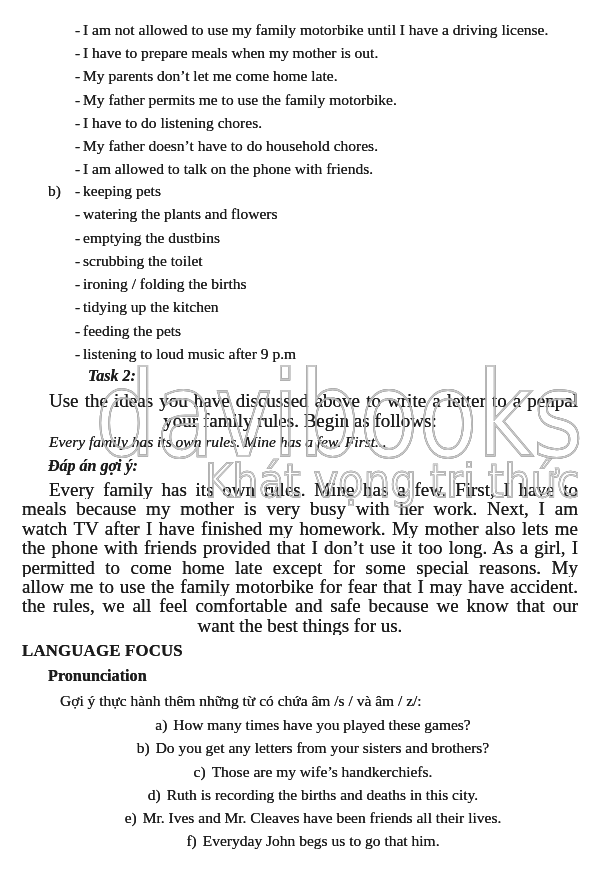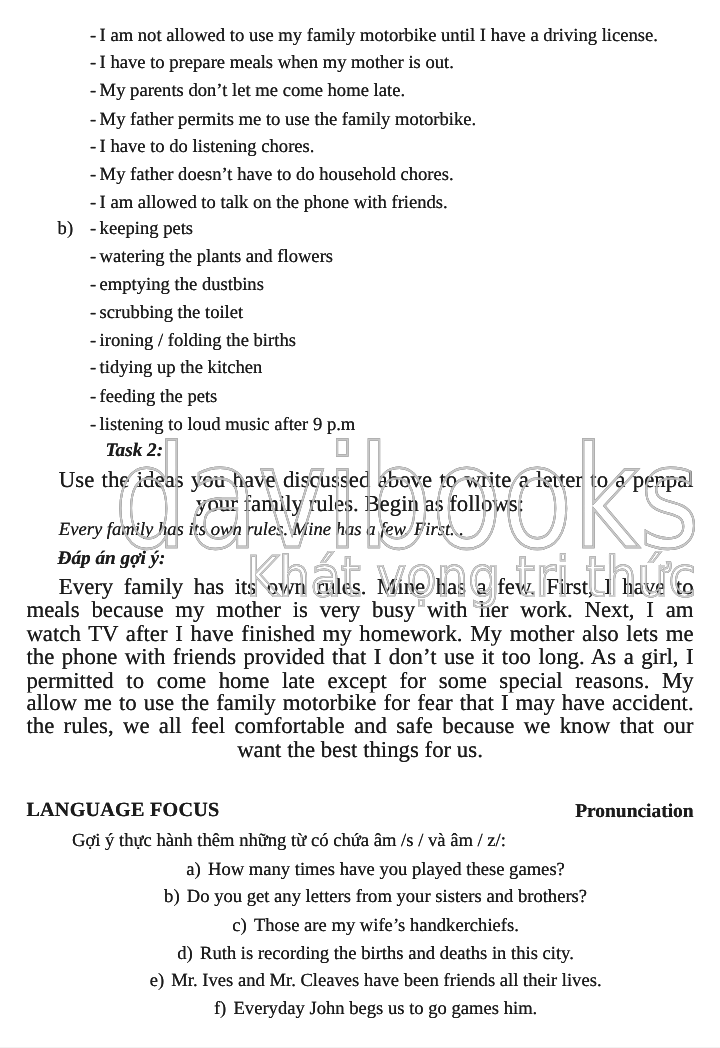--- a/index.html
+++ b/index.html
@@ -19,21 +19,21 @@
   .h-bolditalic{font-weight:700;font-style:italic;font-size:16px;line-height:20px;}
   .jpara{font-size:19px;}
   .jline{line-height:20px;height:20px;text-align:justify;overflow:hidden;}
   .jline::after{content:"";display:inline-block;width:100%;height:0;}
   .jline.noj{text-align:center;}
   .jline.noj::after{content:none;}
   .ans .jline{line-height:19.4px;height:19.4px;}
   .indent{text-indent:27px;}
   .example{font-style:italic;font-size:15.5px;line-height:20px;}
   .lf-heading{font-weight:700;font-size:16.8px;line-height:22px;letter-spacing:0.2px;}
-  .pron-heading{font-weight:700;font-size:16.2px;line-height:22px;text-align:right;}
+  .pron-heading{font-weight:700;font-size:16.2px;line-height:22px;}
   .note{font-size:15.5px;line-height:22px;}
   .pitem{font-size:15.5px;line-height:23.3px;height:23.3px;white-space:nowrap;}
   .plabel{margin-right:6px;}
   .watermark-svg{position:absolute;left:0;top:0;z-index:3;pointer-events:none;opacity:0.9;}
   .content-layer{position:relative;z-index:1;}
 </style>
 </head>
 <body>
 
 <div class="page">
@@ -76,31 +76,31 @@
       <div class="jline indent">Every family has its own rules. Mine has a few. First, I have to prepare</div>
       <div class="jline">meals because my mother is very busy with her work. Next, I am permitted to</div>
       <div class="jline">watch TV after I have finished my homework. My mother also lets me talk on</div>
       <div class="jline">the phone with friends provided that I don’t use it too long. As a girl, I am not</div>
       <div class="jline">permitted to come home late except for some special reasons. My parents don’t</div>
       <div class="jline">allow me to use the family motorbike for fear that I may have accident. Despite</div>
       <div class="jline">the rules, we all feel comfortable and safe because we know that our parents</div>
       <div class="jline noj">want the best things for us.</div>
     </div>
 
-    <div class="abs lf-heading" style="top:640px;margin-top:24px;">LANGUAGE FOCUS</div>
+    <div class="abs lf-heading" style="top:640px;">LANGUAGE FOCUS</div>
     <div class="abs pron-heading" style="top:665px;left:48px;">Pronunciation</div>
     <div class="abs note" style="top:690px;left:60px;">Gợi ý thực hành thêm những từ có chứa âm /s / và âm / z/:</div>
 
     <div class="abs" style="top:713px;left:48px;text-align:center;">
       <div class="pitem"><span class="plabel">a)</span><span>How many times have you played these games?</span></div>
       <div class="pitem"><span class="plabel">b)</span><span>Do you get any letters from your sisters and brothers?</span></div>
       <div class="pitem"><span class="plabel">c)</span><span>Those are my wife’s handkerchiefs.</span></div>
       <div class="pitem"><span class="plabel">d)</span><span>Ruth is recording the births and deaths in this city.</span></div>
       <div class="pitem"><span class="plabel">e)</span><span>Mr. Ives and Mr. Cleaves have been friends all their lives.</span></div>
-      <div class="pitem"><span class="plabel">f)</span><span>Everyday John begs us to go games him.</span></div>
+      <div class="pitem"><span class="plabel">f)</span><span>Everyday John begs us to go that him.</span></div>
     </div>
 
   </div>
 
   <svg class="watermark-svg" width="600" height="873" viewBox="0 0 600 873">
     <text x="95" y="456" font-size="118" textLength="488" lengthAdjust="spacingAndGlyphs" fill="none" stroke="#c2c2c2" stroke-width="2" font-family="DejaVu Sans, sans-serif">davibooks</text>
     <text x="205" y="497" font-size="46" textLength="375" lengthAdjust="spacingAndGlyphs" fill="none" stroke="#c9c9c9" stroke-width="1.5" font-family="DejaVu Sans, sans-serif">Khát vọng tri thức</text>
   </svg>
 
 </div>

